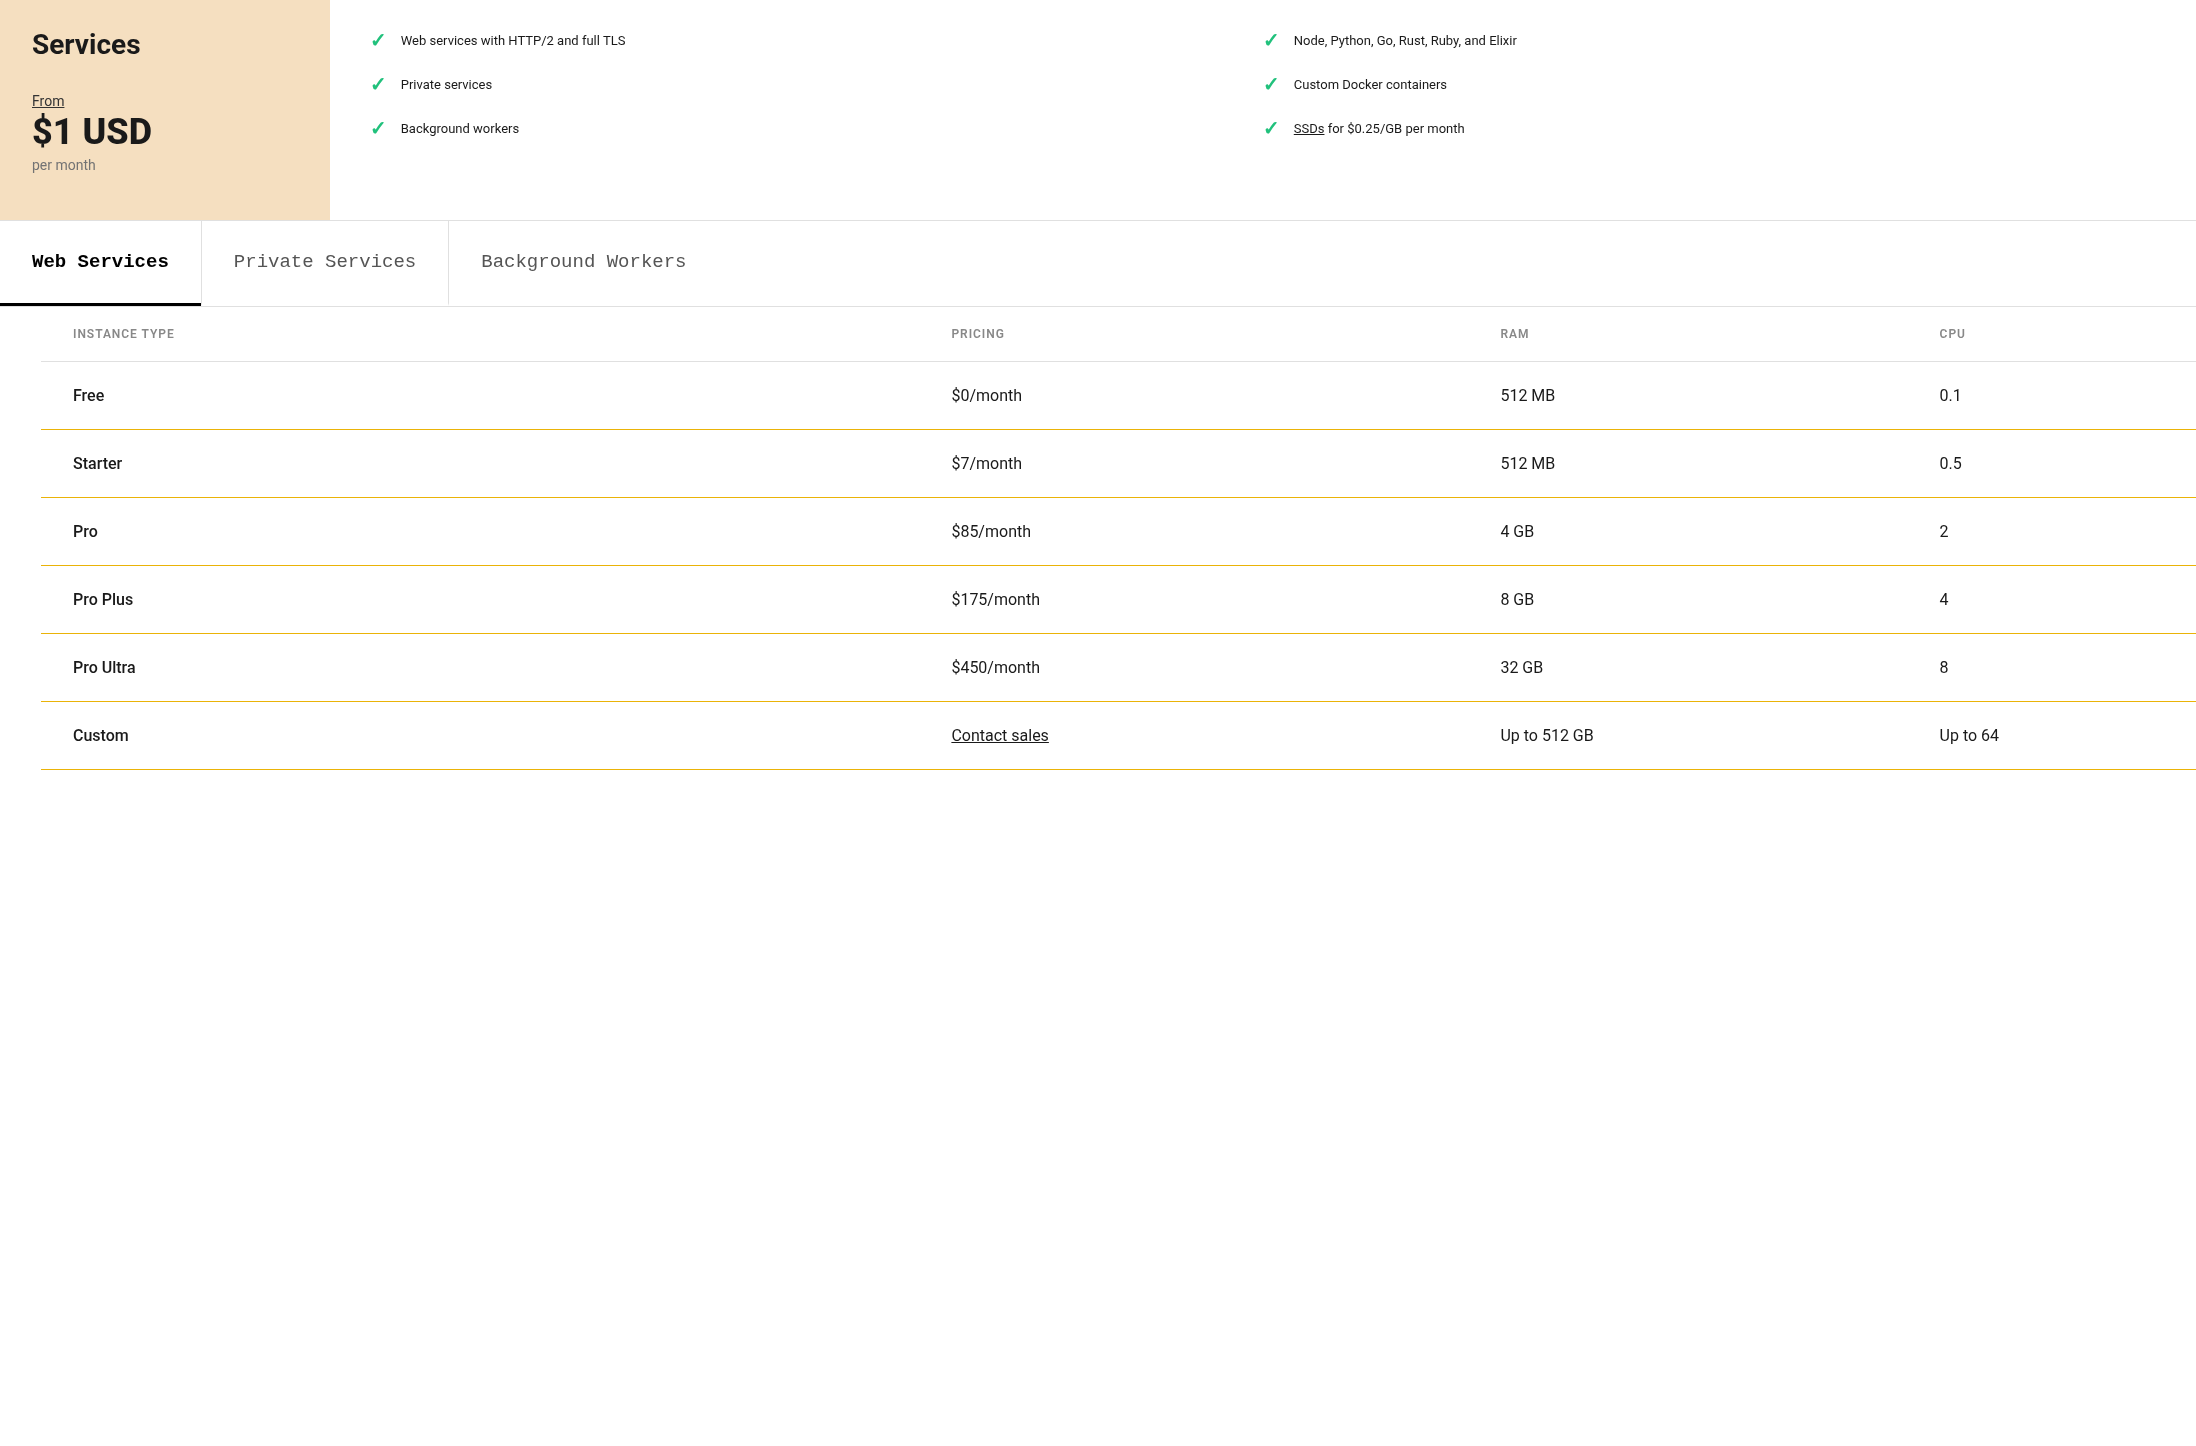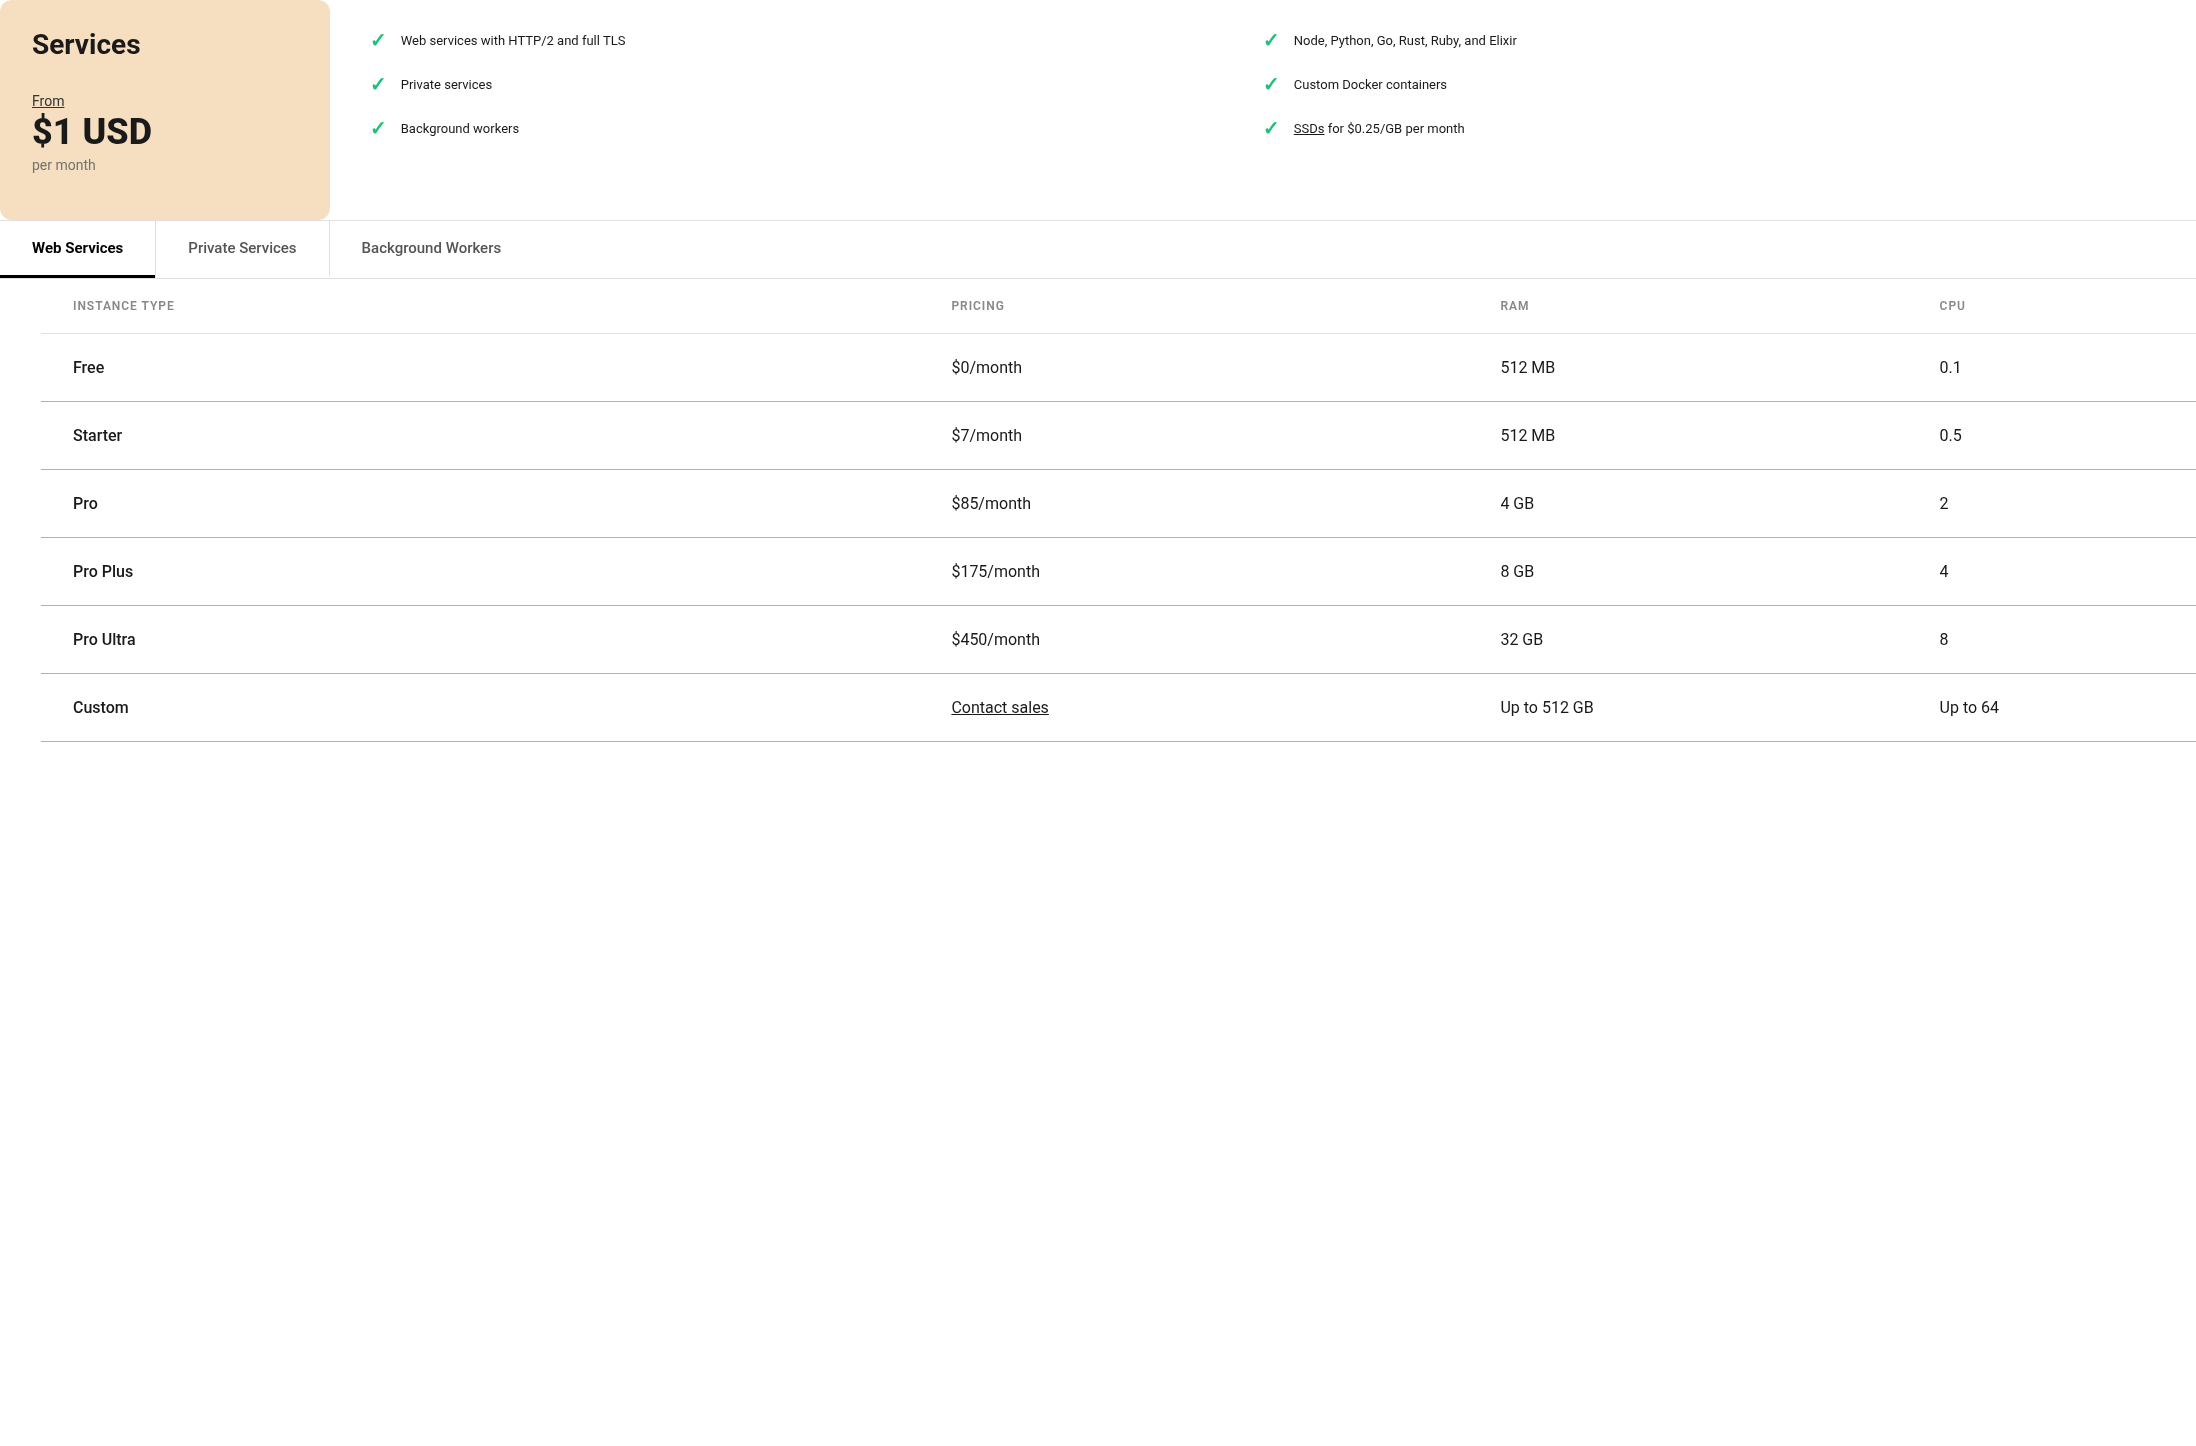--- a/index.html
+++ b/index.html
@@ -18,21 +18,20 @@
       min-height: 220px;
     }
     .hero-left {
       background: #f5dfc0;
       width: 330px;
       min-width: 330px;
       padding: 28px 32px;
       display: flex;
       flex-direction: column;
       justify-content: flex-start;
-      border-radius: 12px;
     }
     .hero-title {
       font-size: 28px;
       font-weight: 700;
       margin-bottom: 32px;
     }
     .hero-from {
       font-size: 14px;
       color: #333;
       margin-bottom: 4px;
@@ -72,27 +71,28 @@
     .feature-text {
       font-size: 13px;
     }
     .tabs-section {
       border-top: 1px solid #e0e0e0;
       border-bottom: 1px solid #e0e0e0;
       display: flex;
       padding: 0 0;
     }
     .tab {
-      padding: 18px 32px;
-      font-size: 15px;
+      padding: 30px 32px;
+      font-size: 19px;
       font-weight: 500;
       cursor: pointer;
       border-bottom: 3px solid transparent;
       color: #555;
       user-select: none;
+      font-family: Liberation Mono, monospace;
     }
     .tab.active {
       color: #000;
       font-weight: 700;
       border-bottom: 3px solid #000;
     }
     .tab:not(.active):not(:first-child) {
       border-left: 1px solid #e0e0e0;
     }
     .table-section {

